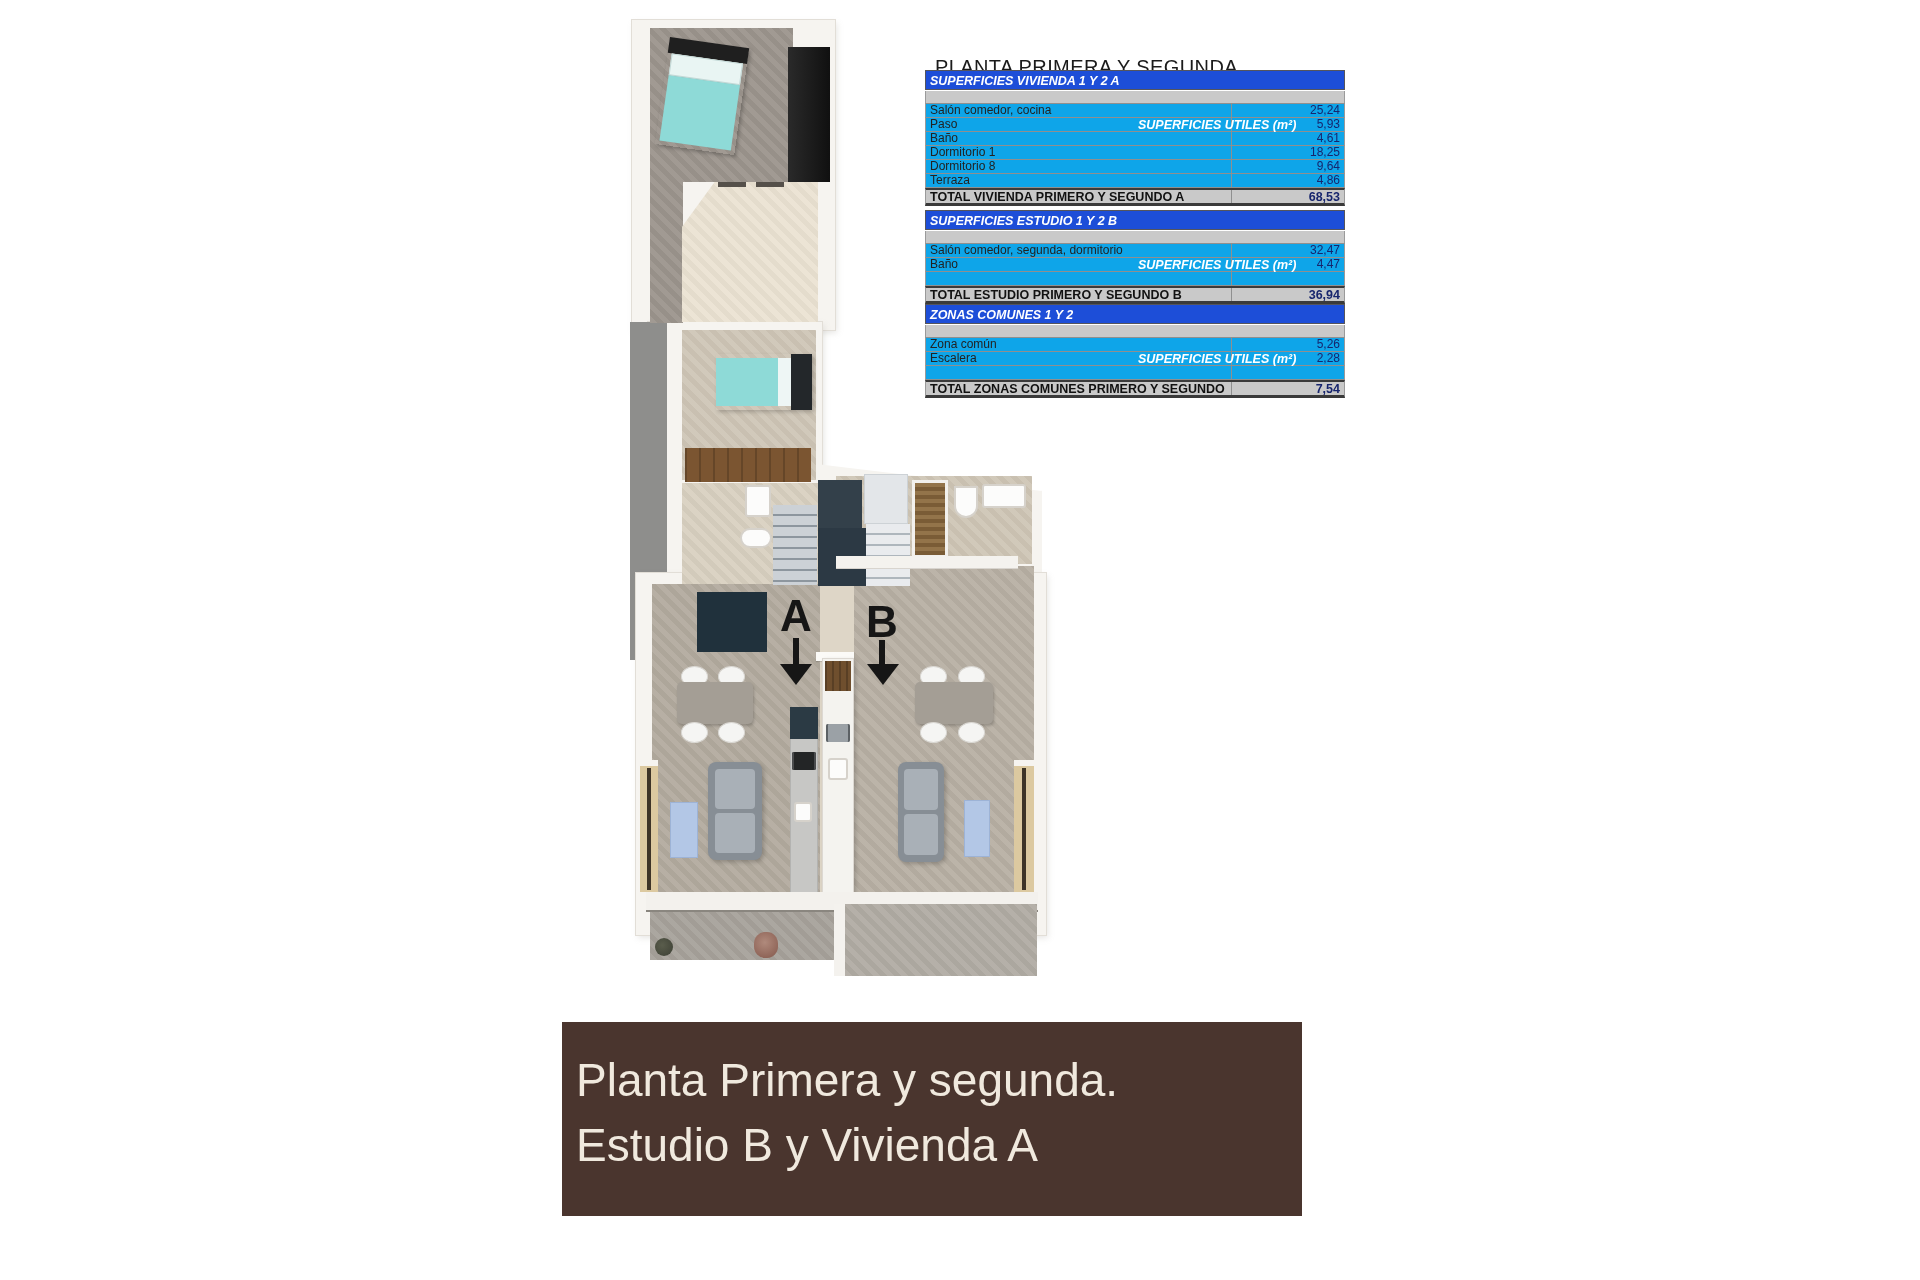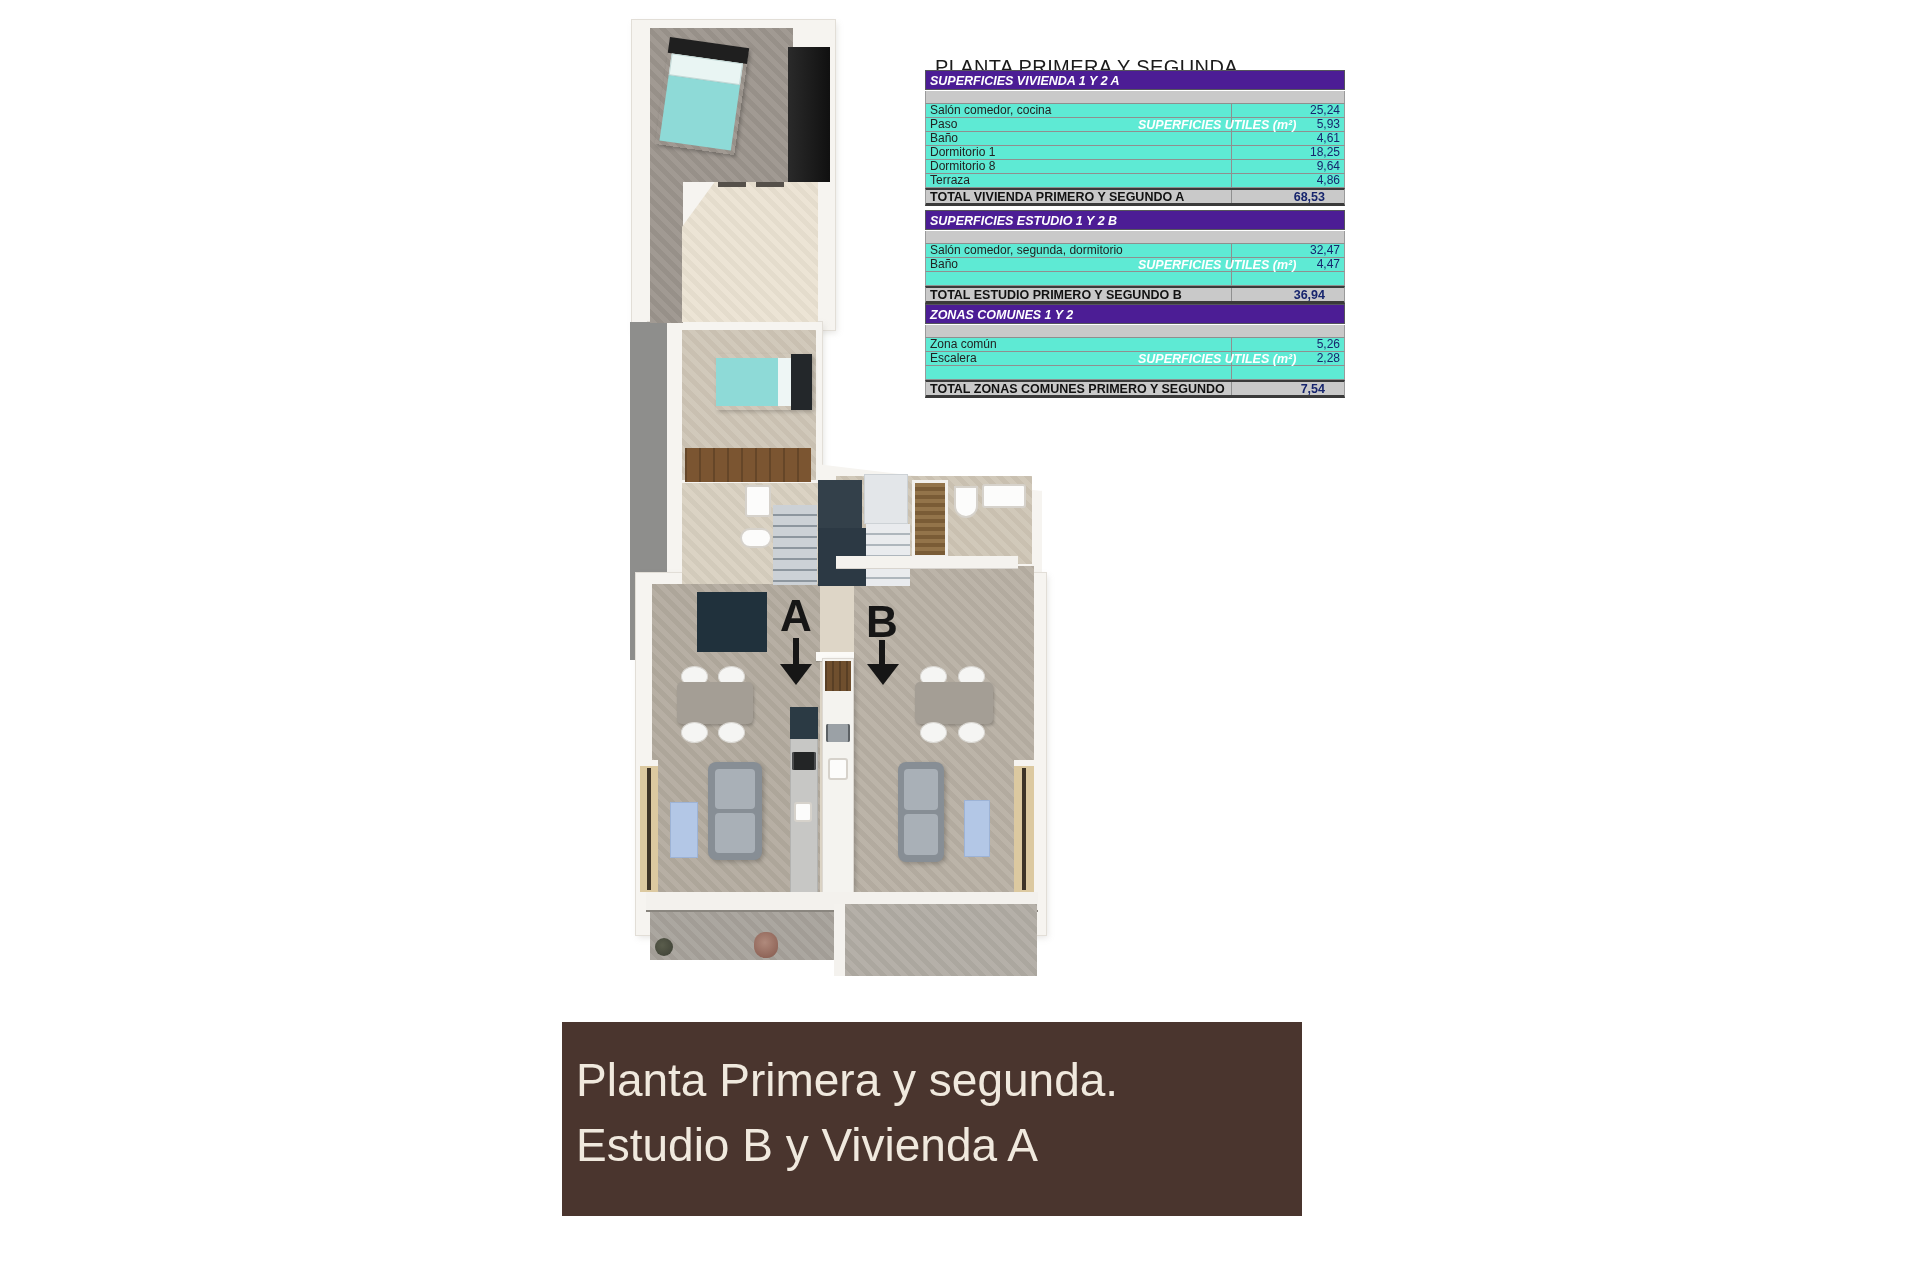--- a/index.html
+++ b/index.html
@@ -17,36 +17,36 @@
   .chair{width:25px;height:19px;background:#f5f5f3;border:1px solid #d9d7d2;border-radius:50%;}
   .plan-letter{font-size:44px;font-weight:700;color:#161616;line-height:1;}
   .arrow-stem{width:6px;background:#161616;}
   .arrow-head{width:0;height:0;border-left:16px solid transparent;border-right:16px solid transparent;border-top:21px solid #161616;}
   .watermark{font-size:31px;font-weight:700;letter-spacing:1px;color:rgba(255,255,255,.88);
              text-shadow:0 0 5px rgba(170,170,170,.35);white-space:nowrap;}
 
   
   .plan-title{position:absolute;left:935px;top:56px;font-size:20px;font-weight:400;color:#1b1b1b;letter-spacing:.4px;}
   .tablebox{position:absolute;left:925px;width:420px;}
-  .thead{position:relative;height:20px;background:#4c1d95;color:#ffffff;font-style:italic;font-weight:700;
+  .thead{position:relative;height:20px;background:#1d4ed8;color:#ffffff;font-style:italic;font-weight:700;
          font-size:12.5px;line-height:20px;border:1px solid #55555c;box-sizing:border-box;}
   .th-left{padding-left:4px;}
   .th-right{position:absolute;left:212px;top:0;margin-top:44px;}
   .spacer{height:12px;background:#c9c9c9;border-left:1px solid #9a9a9a;border-right:1px solid #9a9a9a;
           border-bottom:1px solid #8f8f8f;margin-top:1px;}
-  .trow{display:flex;height:14px;background:#5eead4;border-bottom:1px solid #8f8f8f;
+  .trow{display:flex;height:14px;background:#0ea5e9;border-bottom:1px solid #8f8f8f;
         border-left:1px solid #9a9a9a;border-right:1px solid #9a9a9a;box-sizing:border-box;}
   .tlabel{flex:0 0 301px;padding-left:4px;font-size:12px;line-height:13px;color:#222;
           white-space:nowrap;overflow:hidden;}
   .tvalue{flex:1;text-align:right;padding-right:4px;font-size:12px;line-height:13px;color:#17256d;
           border-left:1px solid #8f8f8f;}
   .trowtotal{display:flex;height:18px;background:#c9c9c9;border-top:2px solid #3a3a3a;border-bottom:3px solid #3a3a3a;
         border-left:1px solid #9a9a9a;border-right:1px solid #9a9a9a;box-sizing:border-box;font-weight:700;}
   .total-label{flex:0 0 301px;padding-left:4px;font-size:12.5px;line-height:14px;color:#111;white-space:nowrap;}
-  .total-value{flex:1;text-align:right;padding-right:19px;font-size:12.5px;line-height:14px;color:#17256d;
+  .total-value{flex:1;text-align:right;padding-right:4px;font-size:12.5px;line-height:14px;color:#17256d;
           border-left:1px solid #8f8f8f;}
 
   
   .banner{position:absolute;left:562px;top:1022px;width:740px;height:194px;background:#4a352e;}
   .banner-text{padding:26px 0 0 14px;font-size:46px;line-height:1.42;color:#f0e9de;}
 </style>
 </head>
 <body>
 
 <div class="page">

